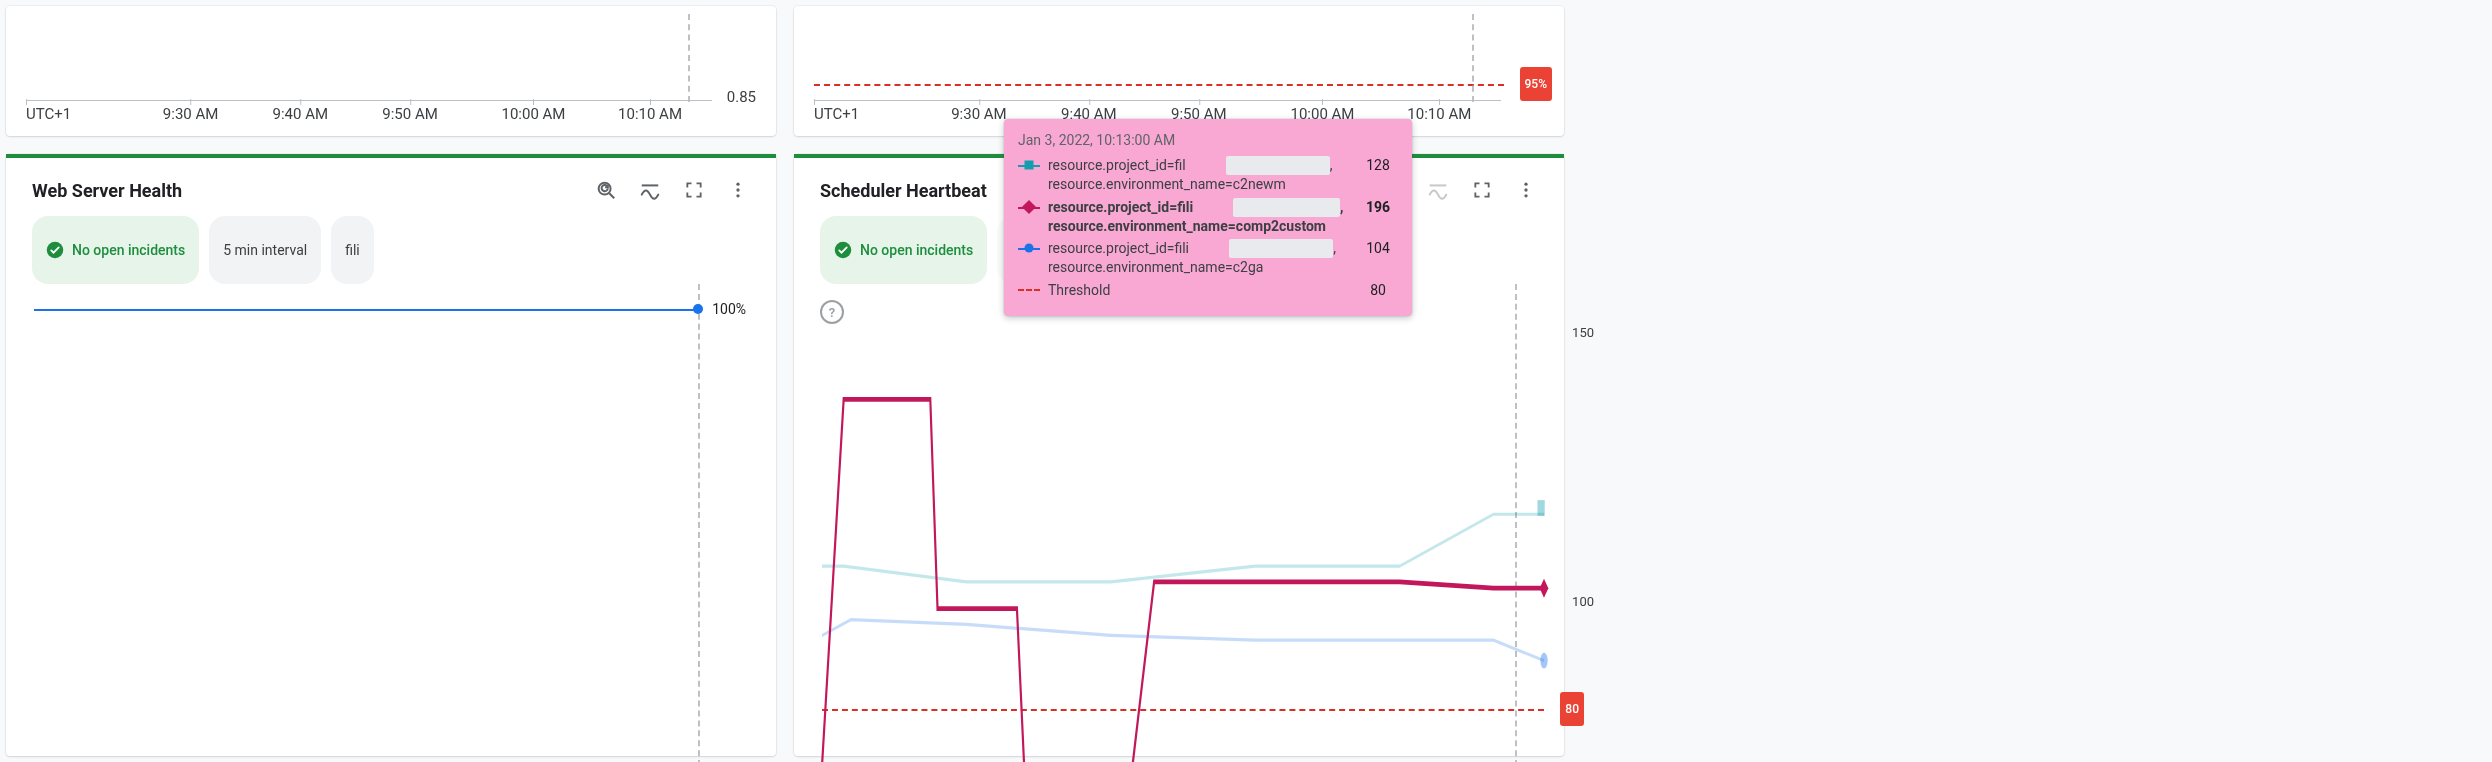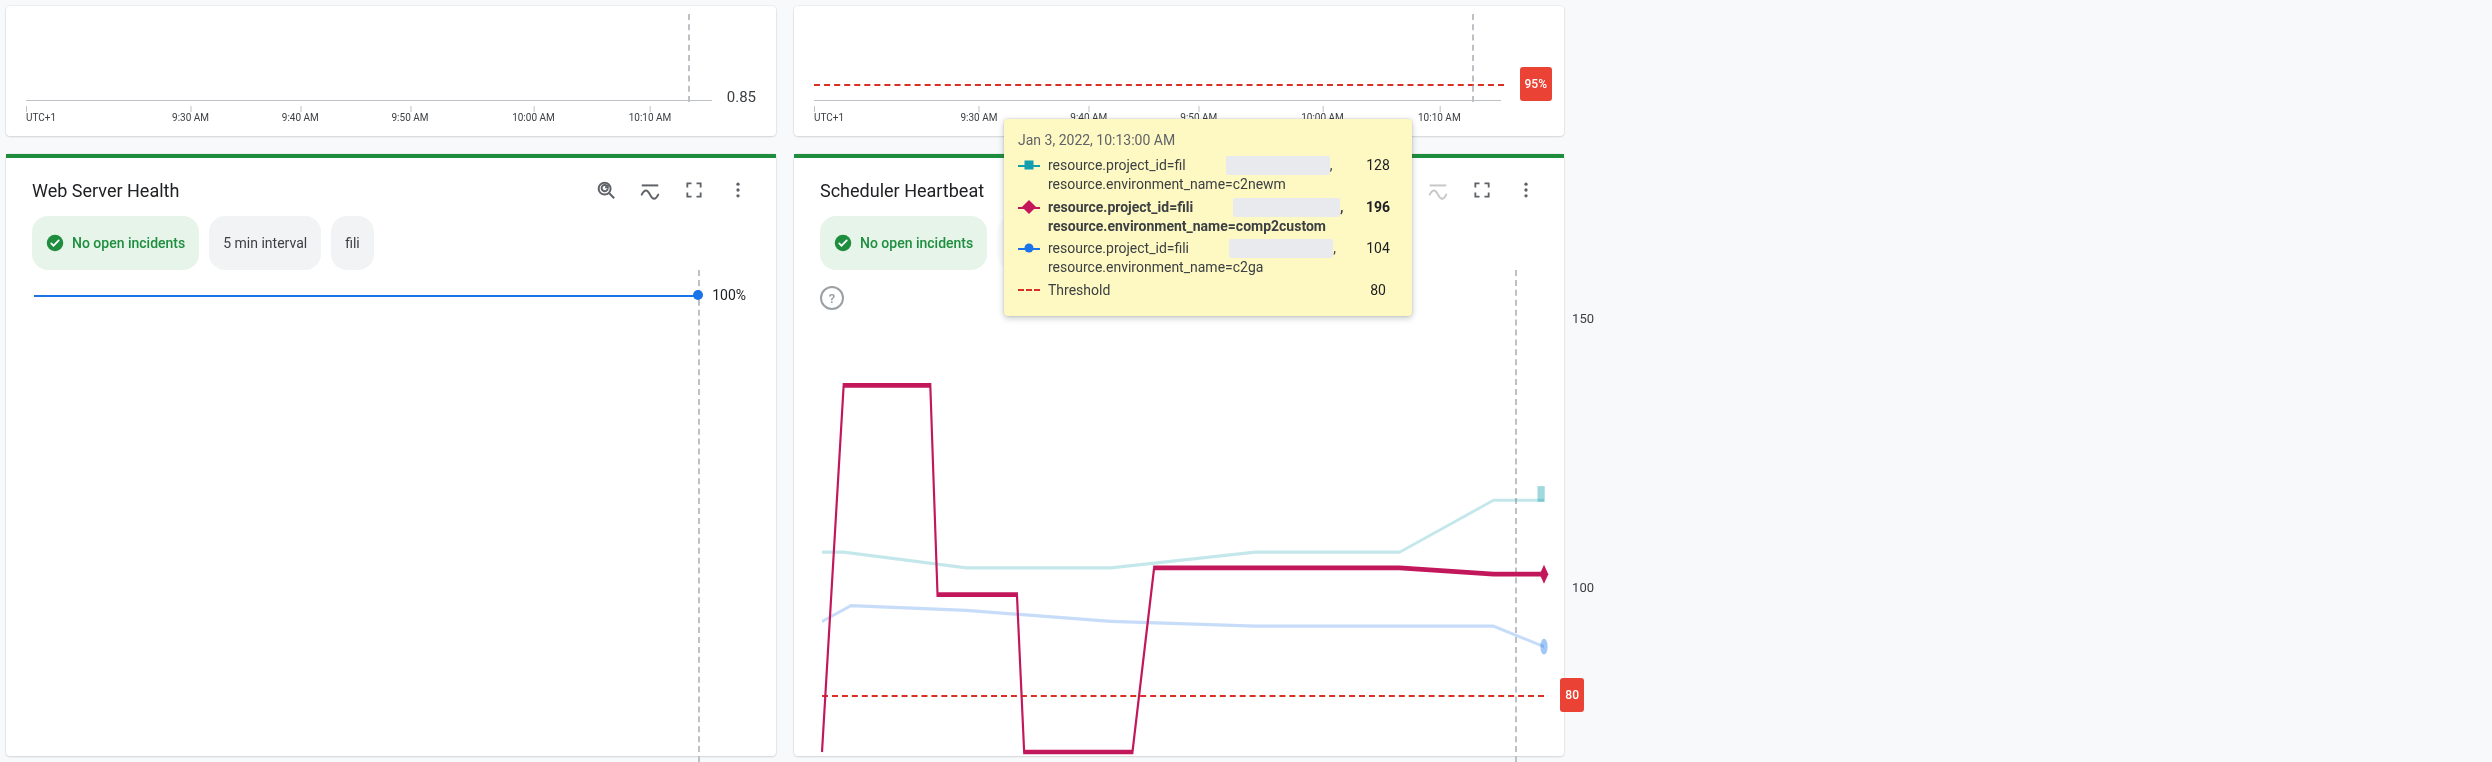--- a/index.html
+++ b/index.html
@@ -48,60 +48,60 @@
   
   .axis-row{
     display:flex; align-items:flex-end; height:100%;
     box-sizing:border-box;
     padding:0 20px 35px 20px;
   }
   .axis{
     position:relative; flex:1; height:1px; background:var(--grey-400);
     margin-top:auto;
   }
-  .tick{position:absolute; bottom:-22px; font-size:10px; color:var(--grey-700); transform:translateX(-50%); white-space:nowrap;}
+  .tick{position:absolute; bottom:-22px; font-size:15px; color:var(--grey-700); transform:translateX(-50%); white-space:nowrap;}
   .tick::before{content:""; position:absolute; top:-6px; left:50%; width:1px; height:6px; background:var(--grey-400);}
   .tick.first{transform:none;}
   .tick.first::before{left:0;}
   .ylabel{font-size:15px; color:var(--grey-700); margin-left:15px; margin-bottom:-5px;}
   .now-line{
     position:absolute; top:8px; bottom:34px; border-left:2px dashed var(--grey-400);
   }
   .badge{
     display:inline-flex;align-items:center; height:34px;
     padding:0 5px; border-radius:3px; background:var(--red-500);
     color:#fff; font-size:12px; font-weight:500;
   }
   
   .panel-head{
     display:flex; align-items:center; padding:18px 20px 8px 26px;
     gap:8px;
   }
-  .panel-title{font-size:18px; font-weight:400; color:var(--grey-800); flex:0 0 auto;}
+  .panel-title{font-size:18px; font-weight:700; color:var(--grey-800); flex:0 0 auto;}
   .flex-spacer{flex:1;}
   .icon-btn{
     width:36px;height:36px;display:inline-flex;align-items:center;justify-content:center;
     cursor:pointer; color:var(--grey-600); border-radius:50%;
   }
   .chips{display:flex; gap:10px; padding:0 26px 10px 26px; flex-wrap:wrap;}
   .chip{
-    height:36px; display:inline-flex; align-items:center; padding:9px 14px;
+    height:36px; display:inline-flex; align-items:center; padding:16px 14px;
     background:#f1f3f4; border-radius:16px; font-size:14px; color:var(--grey-700);
   }
   .chip.ok{background:var(--green-50); color:var(--green-700); font-weight:500;}
   .chip.ok svg{margin-right:8px;}
   .chart-body{
     position:relative; margin:0 20px 10px 28px;
     height: calc(100% - 130px);
     min-height:200px;
   }
   .hlabel{position:absolute; right:-50px; font-size:13px; color:var(--grey-700); transform:translateY(-50%);}
   
   .tooltip{
-    position:absolute; background:#fef9c3; box-shadow:0 2px 6px rgba(60,64,67,0.3),0 0 0 1px rgba(0,0,0,0.05);
+    position:absolute; background:#f9a8d4; box-shadow:0 2px 6px rgba(60,64,67,0.3),0 0 0 1px rgba(0,0,0,0.05);
     border-radius:4px; padding:12px 14px; font-size:14px; line-height:1.35;
     width:380px;
     z-index:5;
   }
   .tooltip .ts{color:var(--grey-600); margin-bottom:6px;}
   .tt-row{display:flex;align-items:flex-start;gap:8px;margin-bottom:4px;}
   .tt-row .sw{flex:0 0 22px;display:flex;align-items:center;justify-content:center;height:18px;position:relative;}
   .tt-row .lbl{flex:1; color:var(--grey-700); word-break:break-word;}
   .tt-row .val{flex:0 0 40px;text-align:center;color:var(--grey-800);}
   .tt-row.bold .lbl,.tt-row.bold .val{font-weight:700;}

